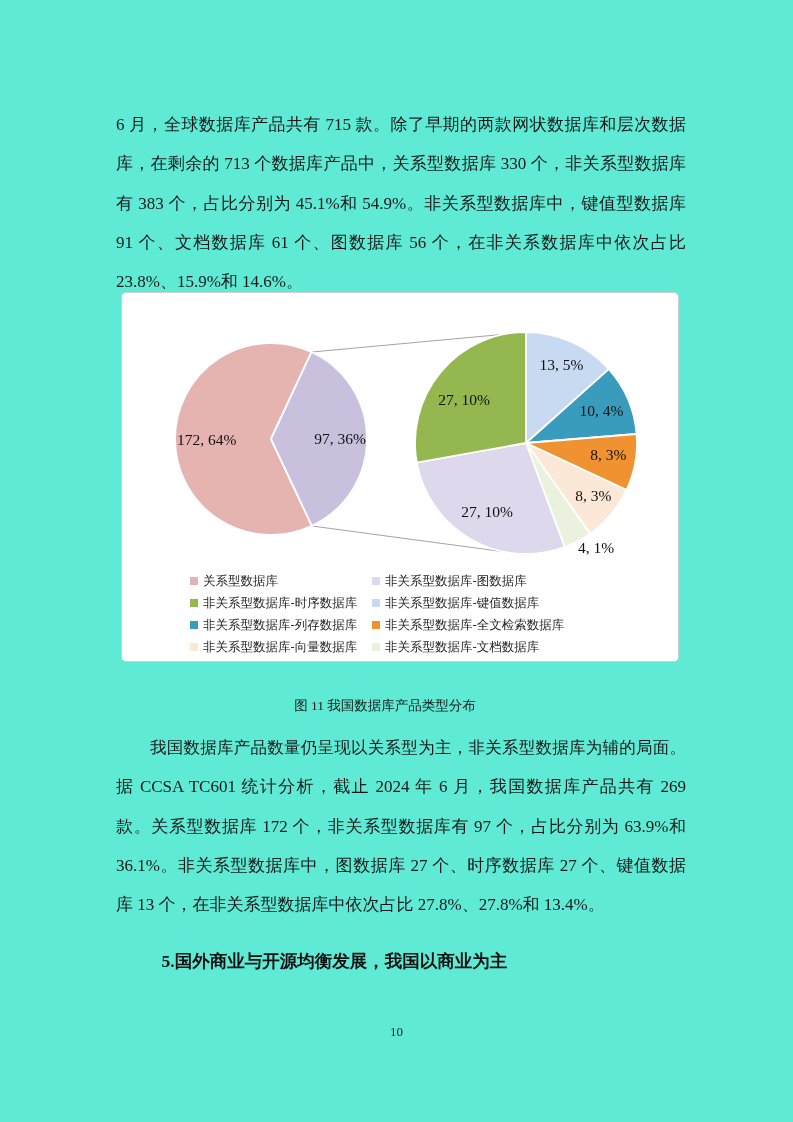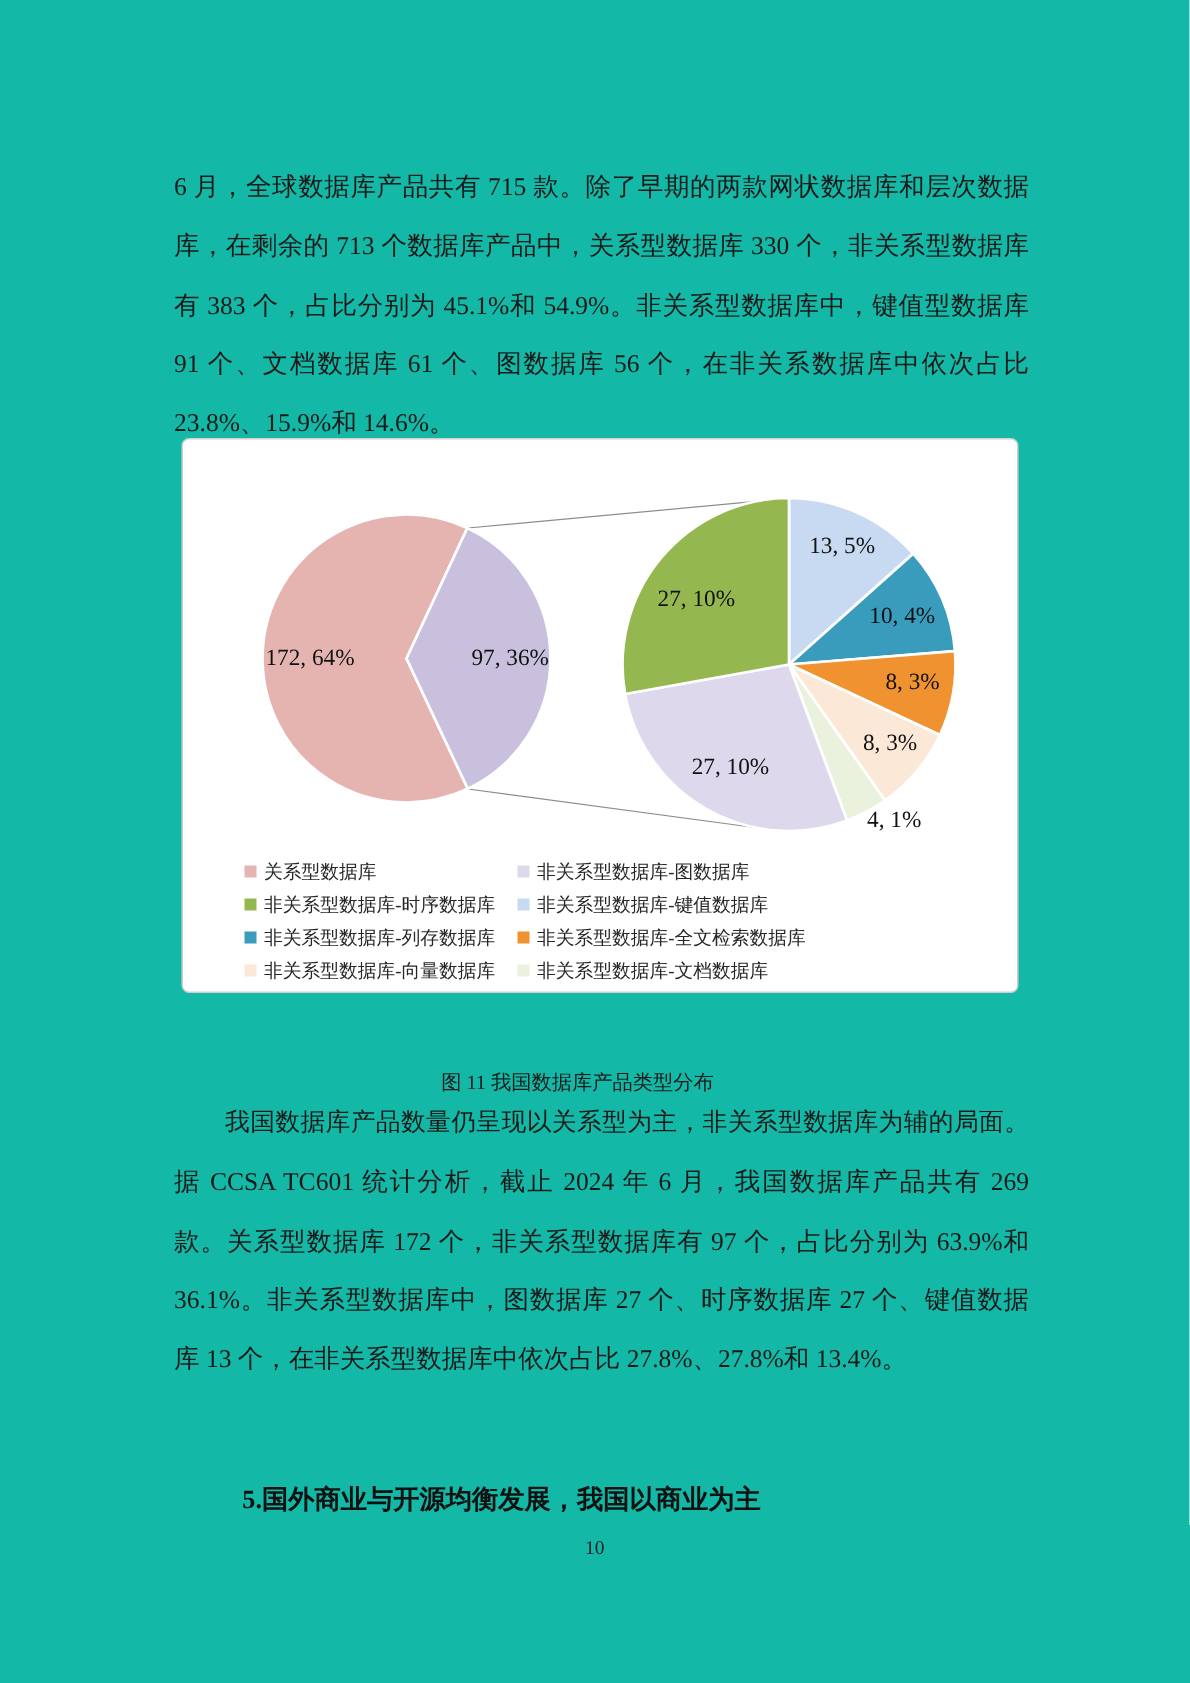--- a/index.html
+++ b/index.html
@@ -1,58 +1,58 @@
 <!DOCTYPE html>
 <html><head>
 <meta charset="utf-8">
 <style>
   html,body { margin:0; padding:0; background:#ffffff; }
   .page {
-    position:relative; width:793px; height:1122px; background:#14b8a6;
+    position:relative; width:793px; height:1122px; background:#5eead4;
     font-family:"Liberation Serif","DejaVu Serif",serif; color:#1a1a1a;
     overflow:hidden; margin:0 auto;
   }
   .body-text {
     position:absolute; left:116px; width:570px; margin:0;
     font-size:17px; line-height:39.3px; text-align:justify;
   }
   .para1 { top:105px; }
   .para2 { top:728px; text-indent:2em; }
   .hei {
     font-family:"Liberation Sans","DejaVu Sans",sans-serif;
     font-weight:400; font-size:16.5px;
   }
   .section-heading {
-    position:absolute; left:116px; top:980px; width:570px; margin:0;
+    position:absolute; left:116px; top:942px; width:570px; margin:0;
     font-size:17.5px; font-weight:700; line-height:39.3px; text-indent:2.6em;
     color:#111;
   }
   .chart-box {
     position:absolute; left:121px; top:292px; width:556px; height:368px;
     border:1px solid #cfcfcf; border-radius:5px; background:#fff; margin:0;
   }
   .chart-svg { position:absolute; left:0; top:0; width:556px; height:276px; }
   .chart-svg text {
     font-family:"Liberation Serif","DejaVu Serif",serif;
     font-size:15.5px; fill:#111;
   }
   .legend {
-    position:absolute; left:41px; top:277px;
+    position:absolute; left:68px; top:277px;
     display:grid; grid-template-columns:182px auto; grid-auto-rows:22px;
     align-items:center; font-size:12.5px; color:#262626;
   }
   .legend-item { display:flex; align-items:center; gap:5px; white-space:nowrap; }
   .legend-swatch { width:8px; height:8px; flex:0 0 8px; }
   .source-line {
     position:absolute; top:661px; left:116px; width:554px;
     text-align:right; font-size:13.5px;
   }
   .caption {
     position:absolute; top:697px; left:0; width:770px;
-    text-align:center; font-size:13.5px;margin-top:16px;
+    text-align:center; font-size:13.5px;
   }
   .page-number {
     position:absolute; top:1024px; left:0; width:100%;
     text-align:center; font-size:13px; color:#222;
   }
 </style>
 </head>
 <body>
 
 <div class="page">

